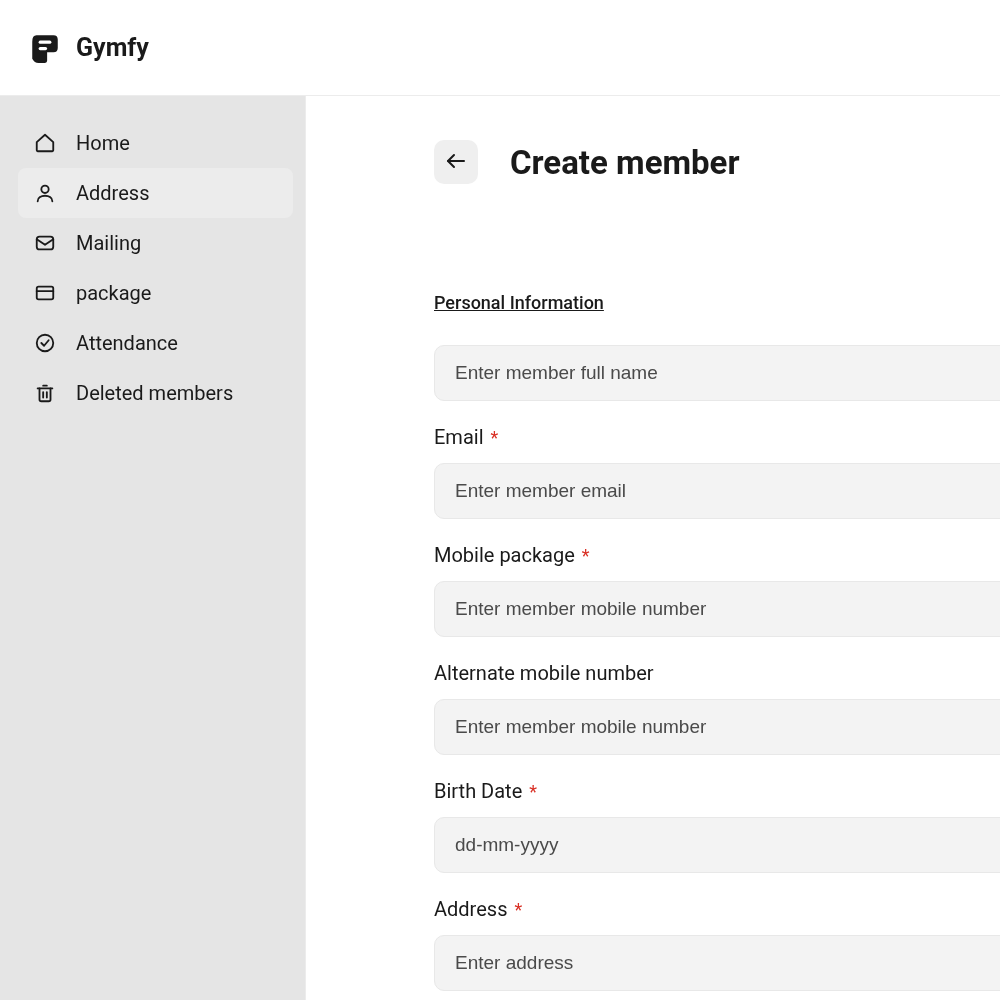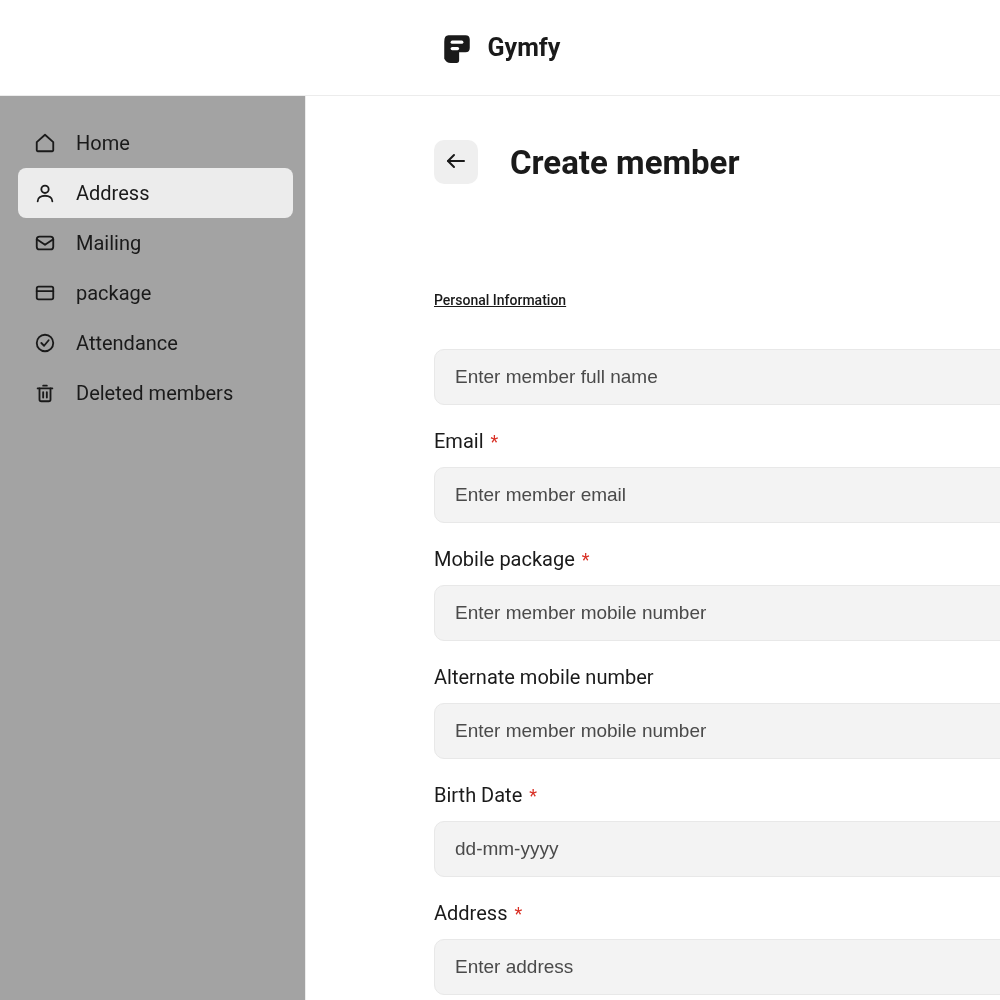--- a/index.html
+++ b/index.html
@@ -12,21 +12,20 @@
     overflow: hidden;
   }
 
   
   .header {
     height: 96px;
     display: flex;
     align-items: center;
     padding: 0 28px;
     border-bottom: 1px solid #ececec;
-    justify-content: center;
   }
   .logo-wrap {
     display: flex;
     align-items: center;
     gap: 14px;
   }
   .logo-icon {
     width: 34px;
     height: 34px;
   }
@@ -36,21 +35,21 @@
     color: #1a1a1a;
   }
 
   
   .layout {
     display: flex;
     height: calc(1000px - 96px);
   }
   .sidebar {
     width: 306px;
-    background: #a3a3a3;
+    background: #e5e5e5;
     border-right: 1px solid #ececec;
     padding: 22px 12px 0 18px;
   }
   .nav-item {
     display: flex;
     align-items: center;
     gap: 20px;
     height: 50px;
     padding: 0 16px;
     border-radius: 8px;
@@ -94,24 +93,24 @@
     cursor: pointer;
     border: none;
   }
   .back-btn svg { width: 24px; height: 24px; stroke: #1a1a1a; stroke-width: 2; fill: none; stroke-linecap: round; stroke-linejoin: round; }
   .page-title {
     font-size: 33px;
     font-weight: 700;
   }
 
   .section-title {
-    font-size: 14px;
+    font-size: 18px;
     font-weight: 500;
     text-decoration: underline;
-    margin-bottom: 41px;
+    margin-bottom: 32px;
   }
 
   .field {
     margin-bottom: 24px;
   }
   .field-label {
     font-size: 20px;
     font-weight: 400;
     margin-bottom: 14px;
     display: block;

